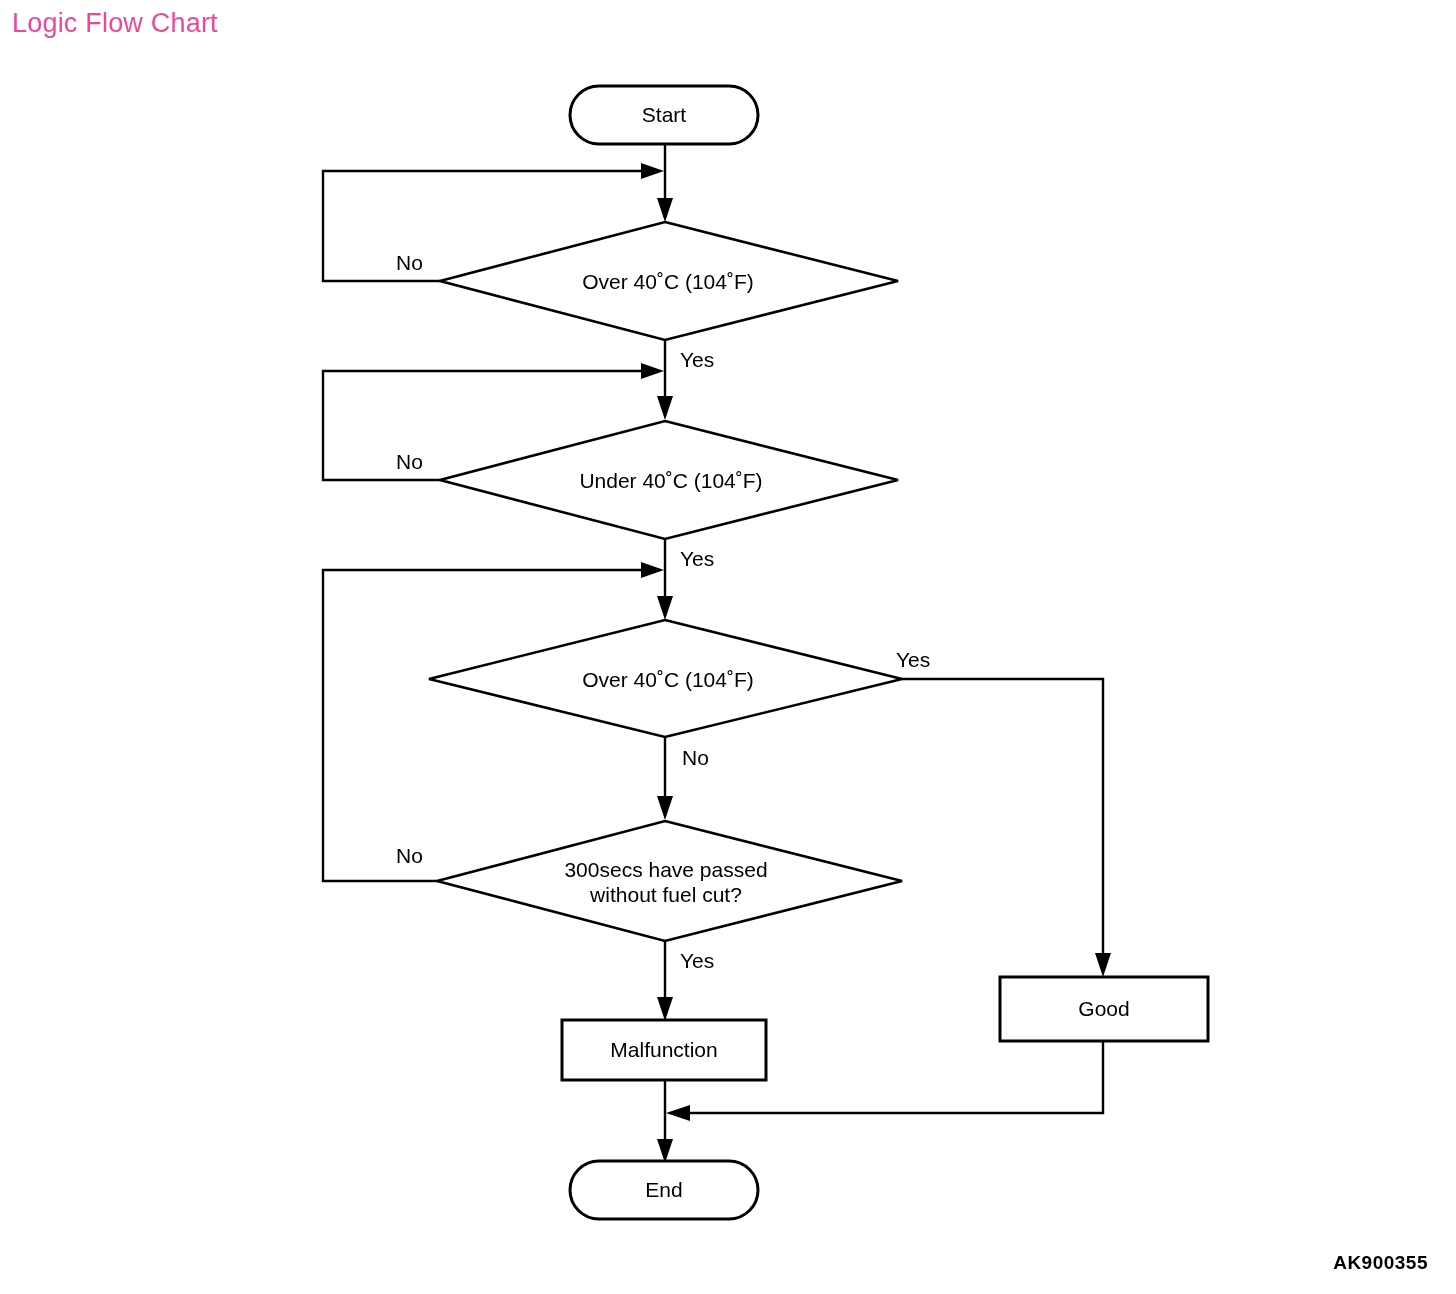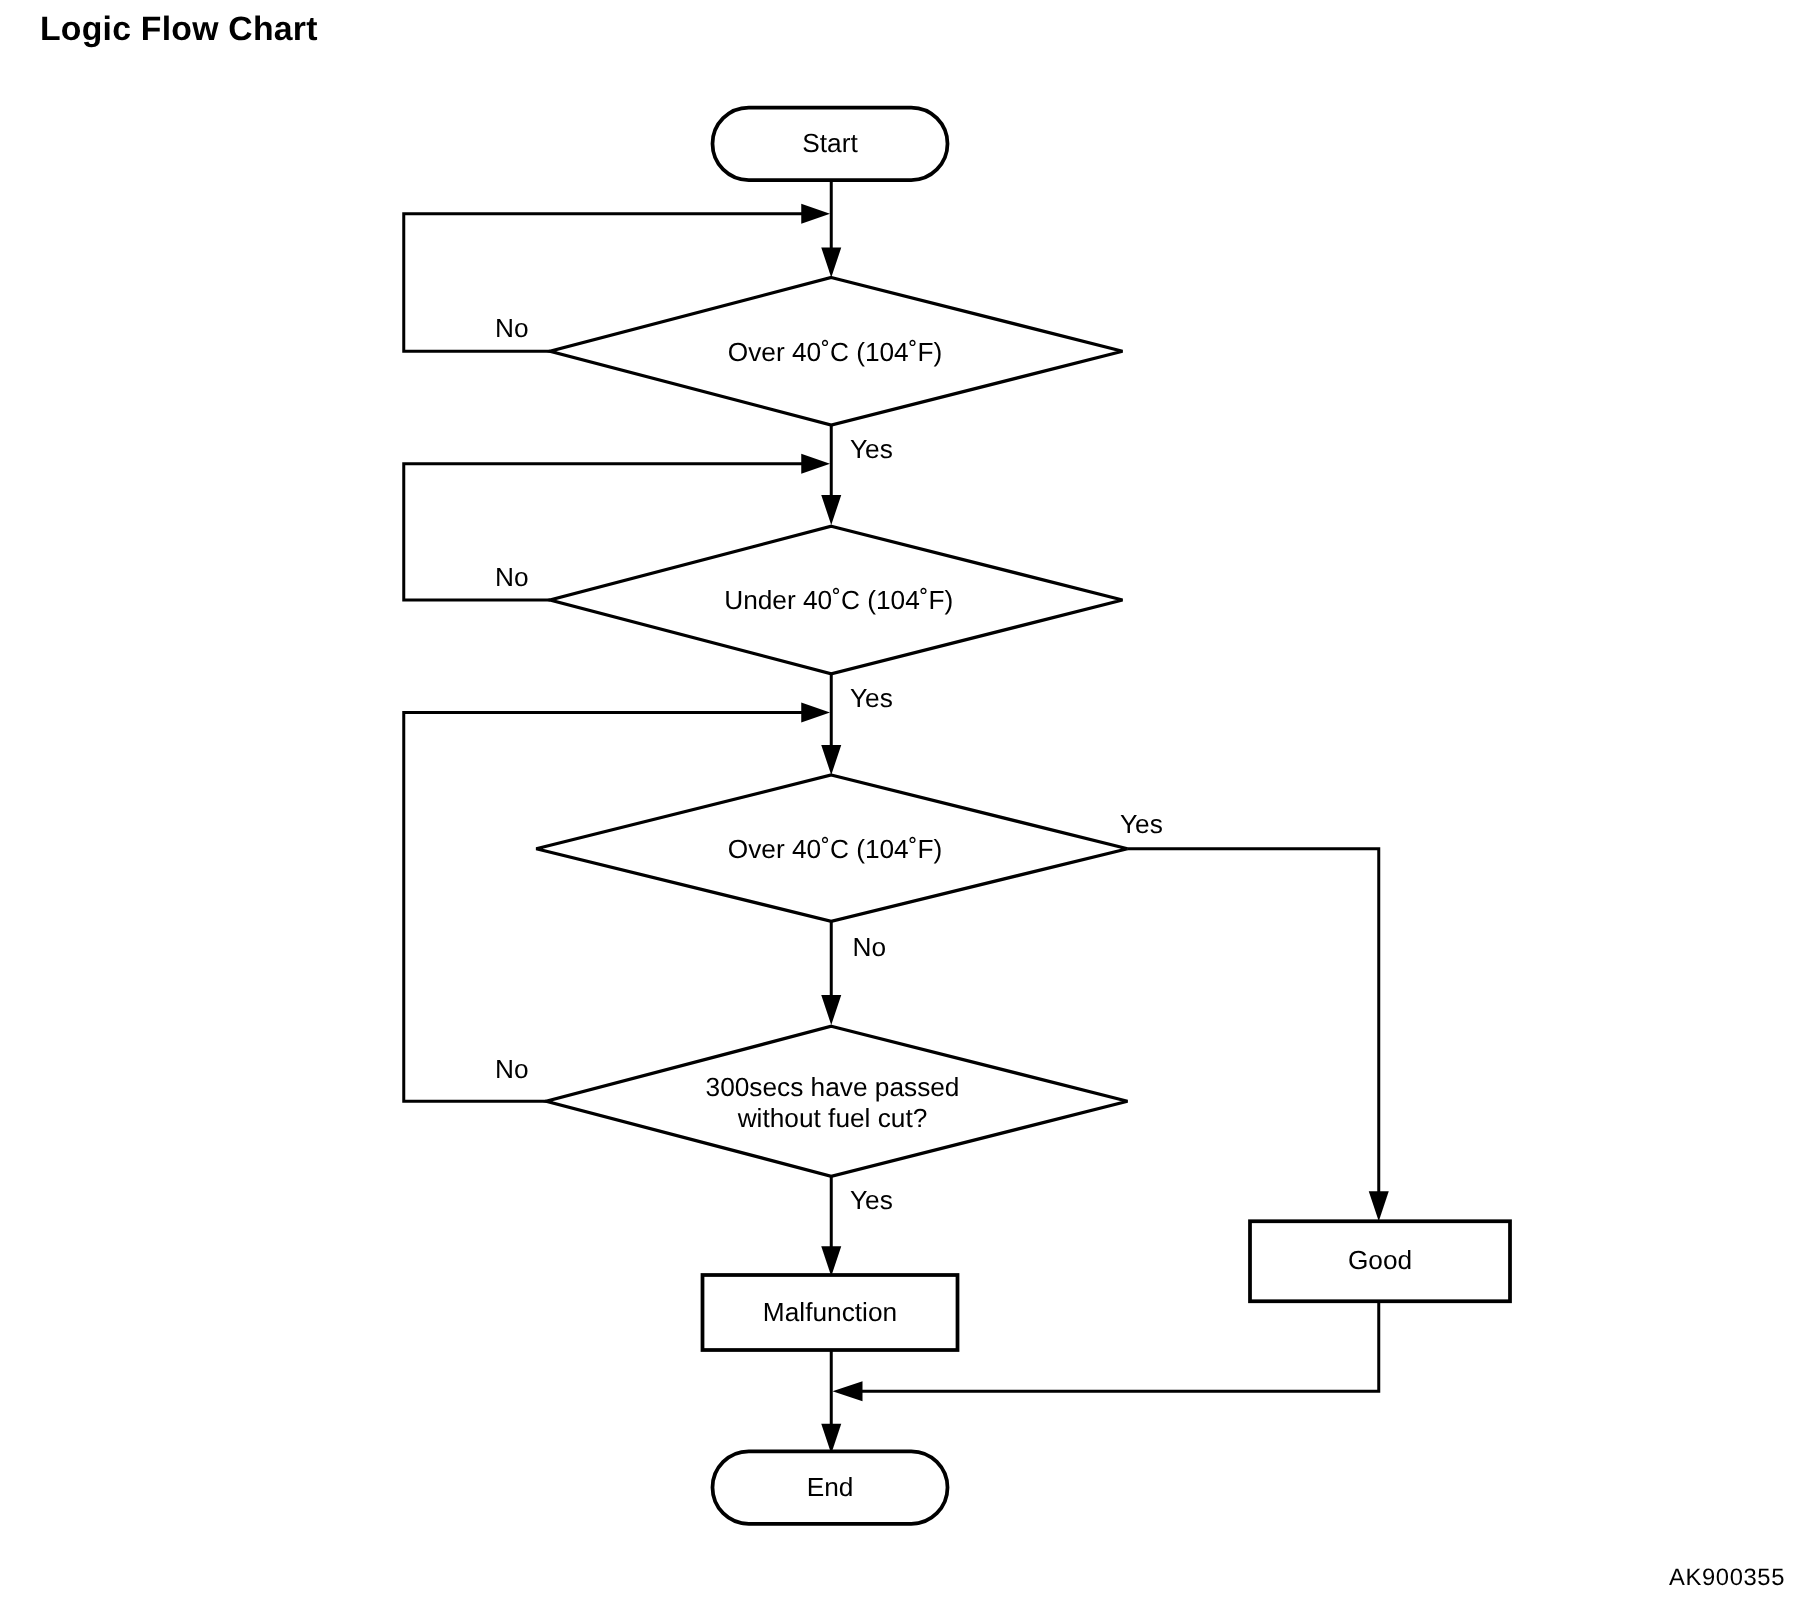--- a/index.html
+++ b/index.html
@@ -10,33 +10,33 @@
   body {
     width: 1456px;
     height: 1294px;
     font-family: "Liberation Sans", sans-serif;
     color: #000000;
     position: relative;
     overflow: hidden;
   }
   #page-title {
     position: absolute;
-    left: 32px;
+    left: 12px;
     top: 8px;
     font-size: 27px;
-    font-weight: bold;
+    font-weight: normal;
     letter-spacing: 0.2px;
-    color: #000000;
+    color: #ec4899;
   }
   #watermark {
     position: absolute;
     right: 28px;
     bottom: 20px;
     font-size: 19px;
-    font-weight: normal;
+    font-weight: bold;
     letter-spacing: 0.5px;
     color: #000;
   }
   #flow-svg {
     position: absolute;
     left: 0;
     top: 0;
     width: 1456px;
     height: 1294px;
   }

